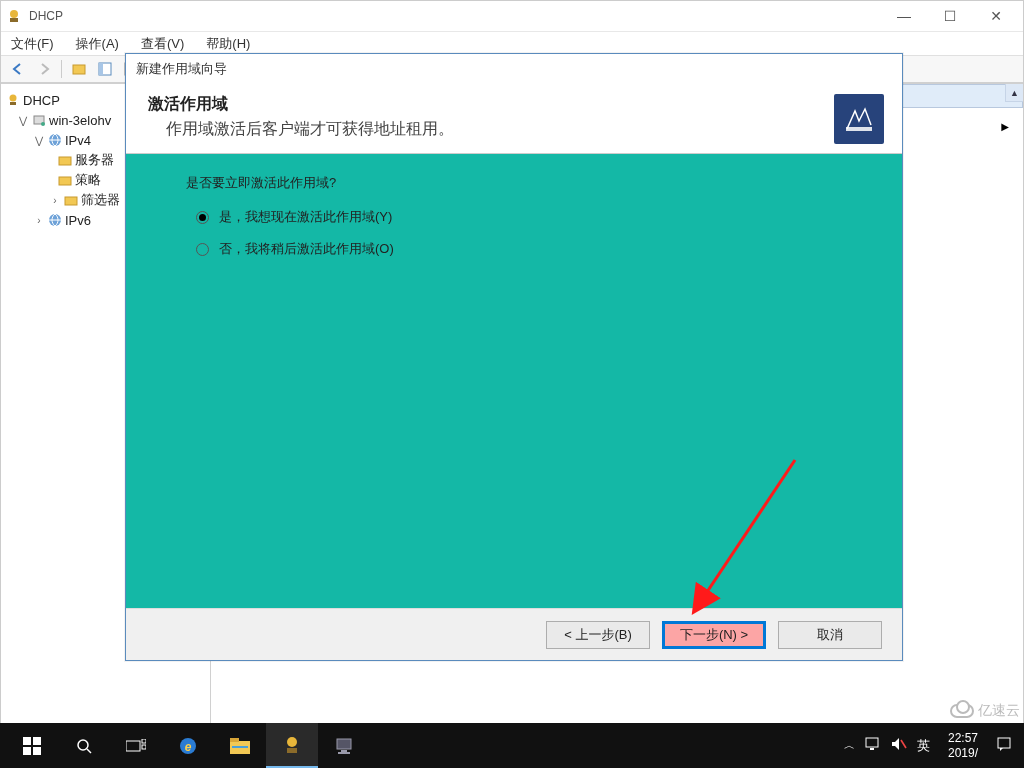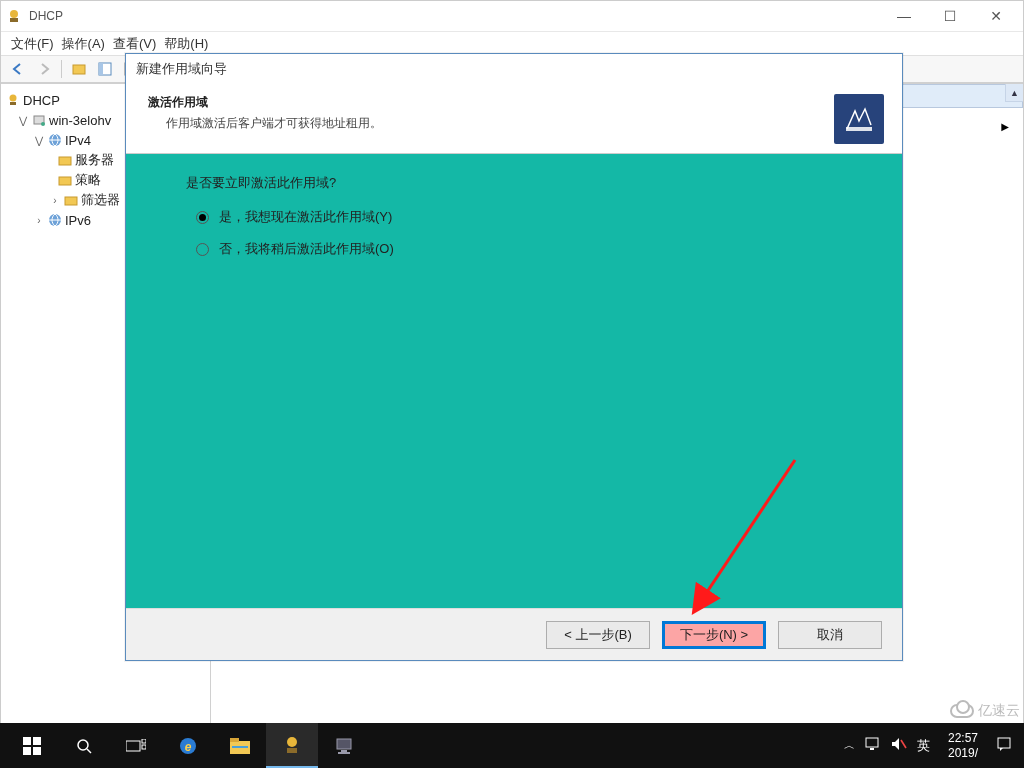--- a/index.html
+++ b/index.html
@@ -4,21 +4,21 @@
 <style>
 * { box-sizing: border-box; margin: 0; padding: 0; font-family: "Microsoft YaHei", "Segoe UI", sans-serif; }
 html, body { width: 1024px; height: 768px; overflow: hidden; background: #fff; }
 
 .window { position: absolute; inset: 0; display: flex; flex-direction: column; border: 1px solid #ccc; }
 .titlebar { height: 30px; display: flex; align-items: center; padding: 0 4px; background: #fff; font-size: 12px; color: #555; }
 .titlebar .icon { width: 18px; height: 18px; margin-right: 6px; display:flex; align-items:center; justify-content:center; }
 .titlebar .spacer { flex: 1; }
 .winbtn { width: 46px; height: 30px; display: flex; align-items: center; justify-content: center; color: #555; font-size: 14px; }
 
-.menubar { height: 24px; display: flex; align-items: center; gap: 8px; padding: 0 10px; font-size: 13px; color: #333; border-top: 1px solid #e8e8e8; }
+.menubar { height: 24px; display: flex; align-items: center; gap: 22px; padding: 0 10px; font-size: 13px; color: #333; border-top: 1px solid #e8e8e8; }
 .menubar span { cursor: default; }
 
 .toolbar { height: 28px; display: flex; align-items: center; padding: 0 6px; border-top: 1px solid #e0e0e0; border-bottom: 1px solid #d0d0d0; background: #f7f7f7; gap: 4px; }
 .tbtn { width: 22px; height: 22px; display: flex; align-items: center; justify-content: center; border: 1px solid transparent; }
 .vsep { width: 1px; height: 18px; background: #ccc; margin: 0 2px; }
 
 .body { flex: 1; display: flex; border-top: 1px solid #d0d0d0; min-height: 0; }
 .tree { width: 210px; border-right: 1px solid #d0d0d0; padding: 6px 0; font-size: 13px; color: #222; overflow: hidden; }
 .trow { display: flex; align-items: center; height: 20px; padding-left: 4px; gap: 2px; white-space: nowrap; }
 .twist { width: 12px; height: 12px; display:flex; align-items:center; justify-content:center; font-size: 10px; color: #666; }
@@ -26,21 +26,21 @@
 .detail { flex: 1; position: relative; background: #fff; }
 .detail-content { position:absolute; left:0; right:0; top:0; height:100%; }
 .detail-header { position:absolute; top:0; left:0; right:0; height:24px; background:#e0ecf9; border:1px solid #b8c8de; font-size:13px; display:flex; align-items:center; padding:0 8px; }
 .detail-row { position:absolute; top:30px; left:0; right:0; height:24px; display:flex; align-items:center; padding:0 14px; font-size:13px; }
 .detail-row .tri { margin-left:auto; color:#000; font-size:10px; }
 
 
 .dialog { position: absolute; left: 125px; top: 53px; width: 778px; height: 608px; background: #fff; border: 1px solid #5a8bbd; box-shadow: 0 0 0 1px rgba(0,0,0,.05); z-index: 10; }
 .dlg-title { height: 30px; display: flex; align-items: center; padding: 0 10px; font-size: 13px; color: #333; background: #fff; }
 .dlg-head { height: 70px; background: #fff; display: flex; border-bottom: 1px solid #ccc; padding: 10px 18px 8px 22px; }
-.dlg-head-text { flex: 1; font-size: 12px; color: #222; }
+.dlg-head-text { flex: 1; font-size: 16px; color: #222; }
 .dlg-head-text .ht { font-weight: 700; }
 .dlg-head-text .hs { display:block; padding-left: 18px; margin-top: 4px; color: #444; }
 .dlg-head-ico { width: 50px; height: 50px; background: #27437b; display:flex; align-items:center; justify-content:center; color:#fff; border-radius: 2px; }
 .dlg-body { background: #14b8a6; height: calc(100% - 30px - 70px - 52px); padding: 20px 30px 20px 60px; font-size: 13px; color: #222; }
 .dlg-body .q { margin-bottom: 16px; }
 .rrow { display:flex; align-items:center; margin: 10px 0 14px 10px; }
 .radio { width:13px; height:13px; border:1px solid #555; border-radius:50%; margin-right:10px; display:inline-flex; align-items:center; justify-content:center; }
 .radio.sel::after { content:""; width:7px; height:7px; background:#000; border-radius:50%; }
 .dlg-footer { height:52px; background:#f0f0f0; border-top:1px solid #ddd; display:flex; justify-content:flex-end; align-items:center; gap:12px; padding:12px 20px; }
 .dbtn { min-width:104px; height:28px; background:#eaeaea; border:1px solid #adadad; font-size:13px; color:#222; display:flex; align-items:center; justify-content:center; padding:0 12px; }

